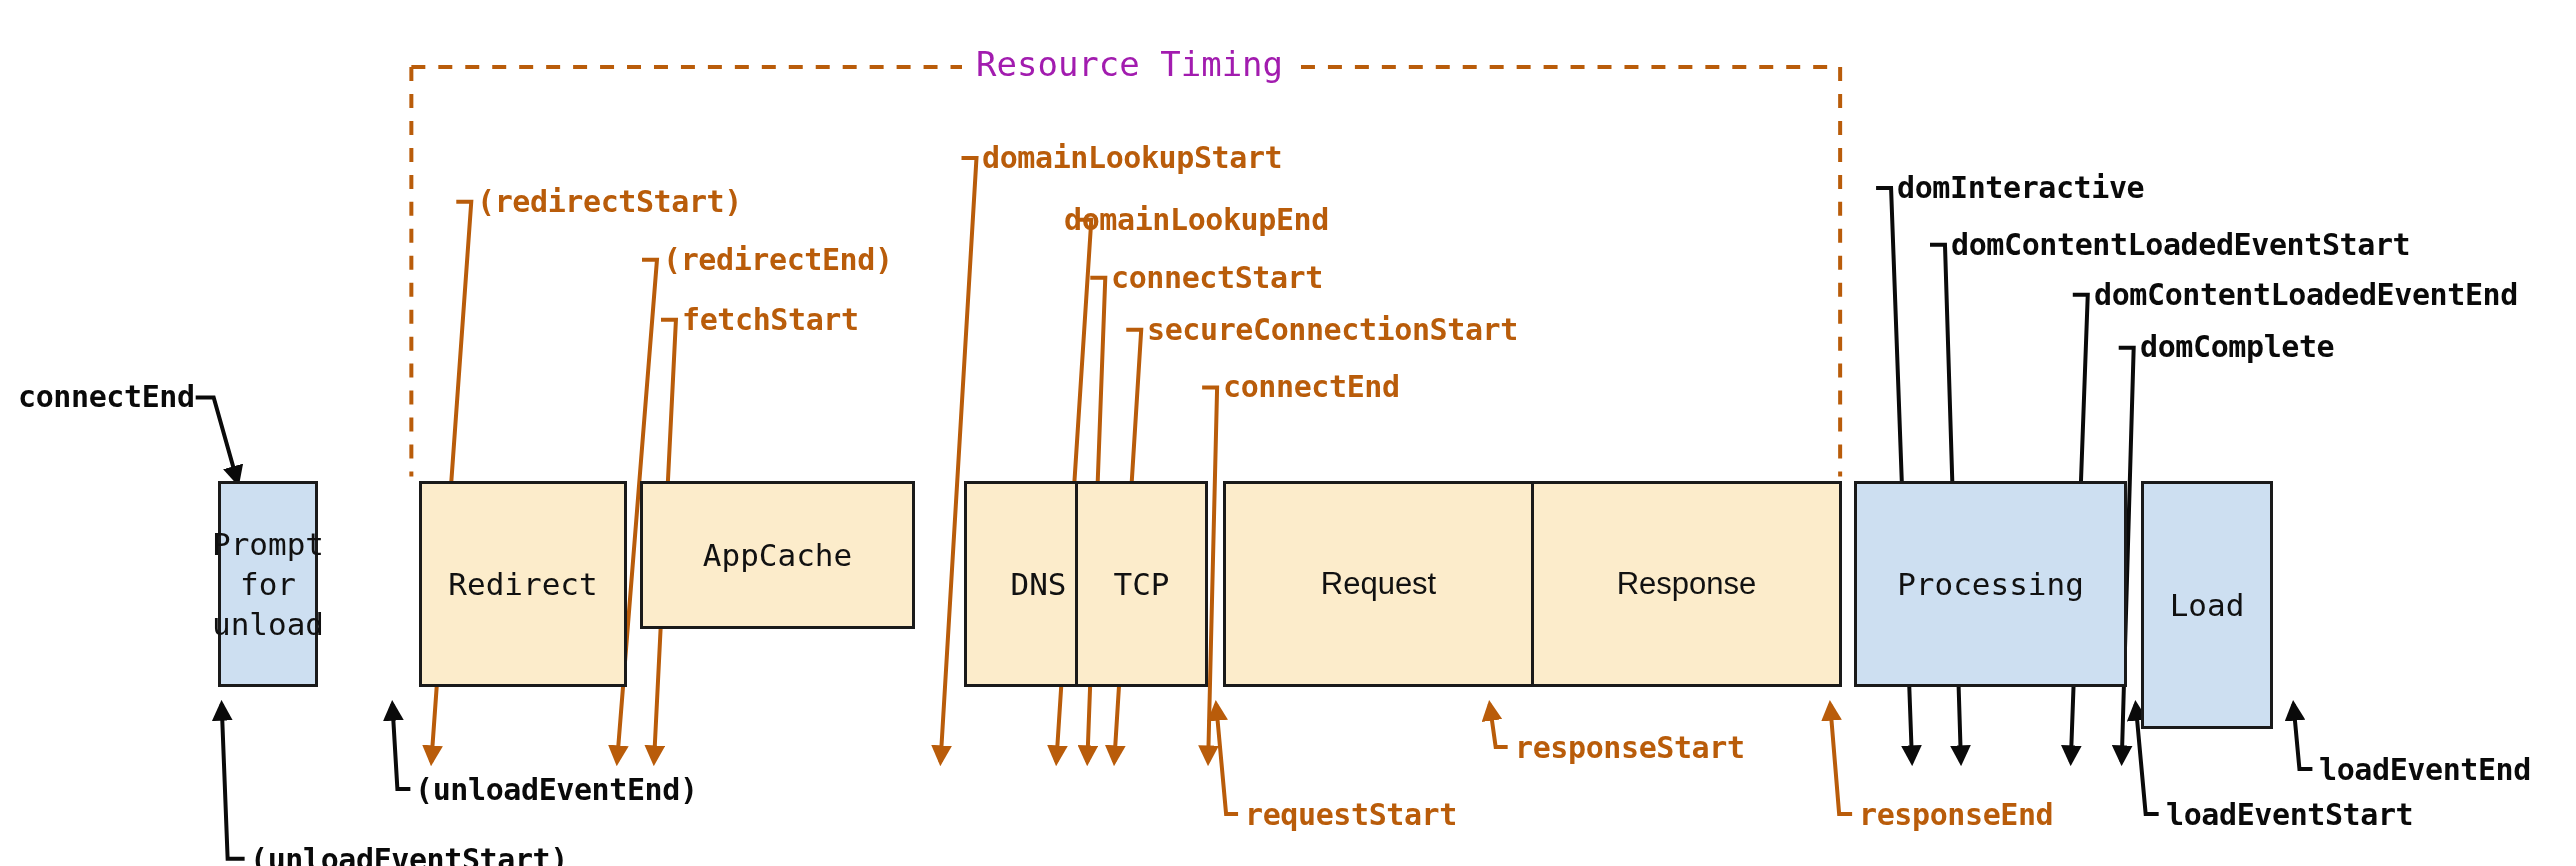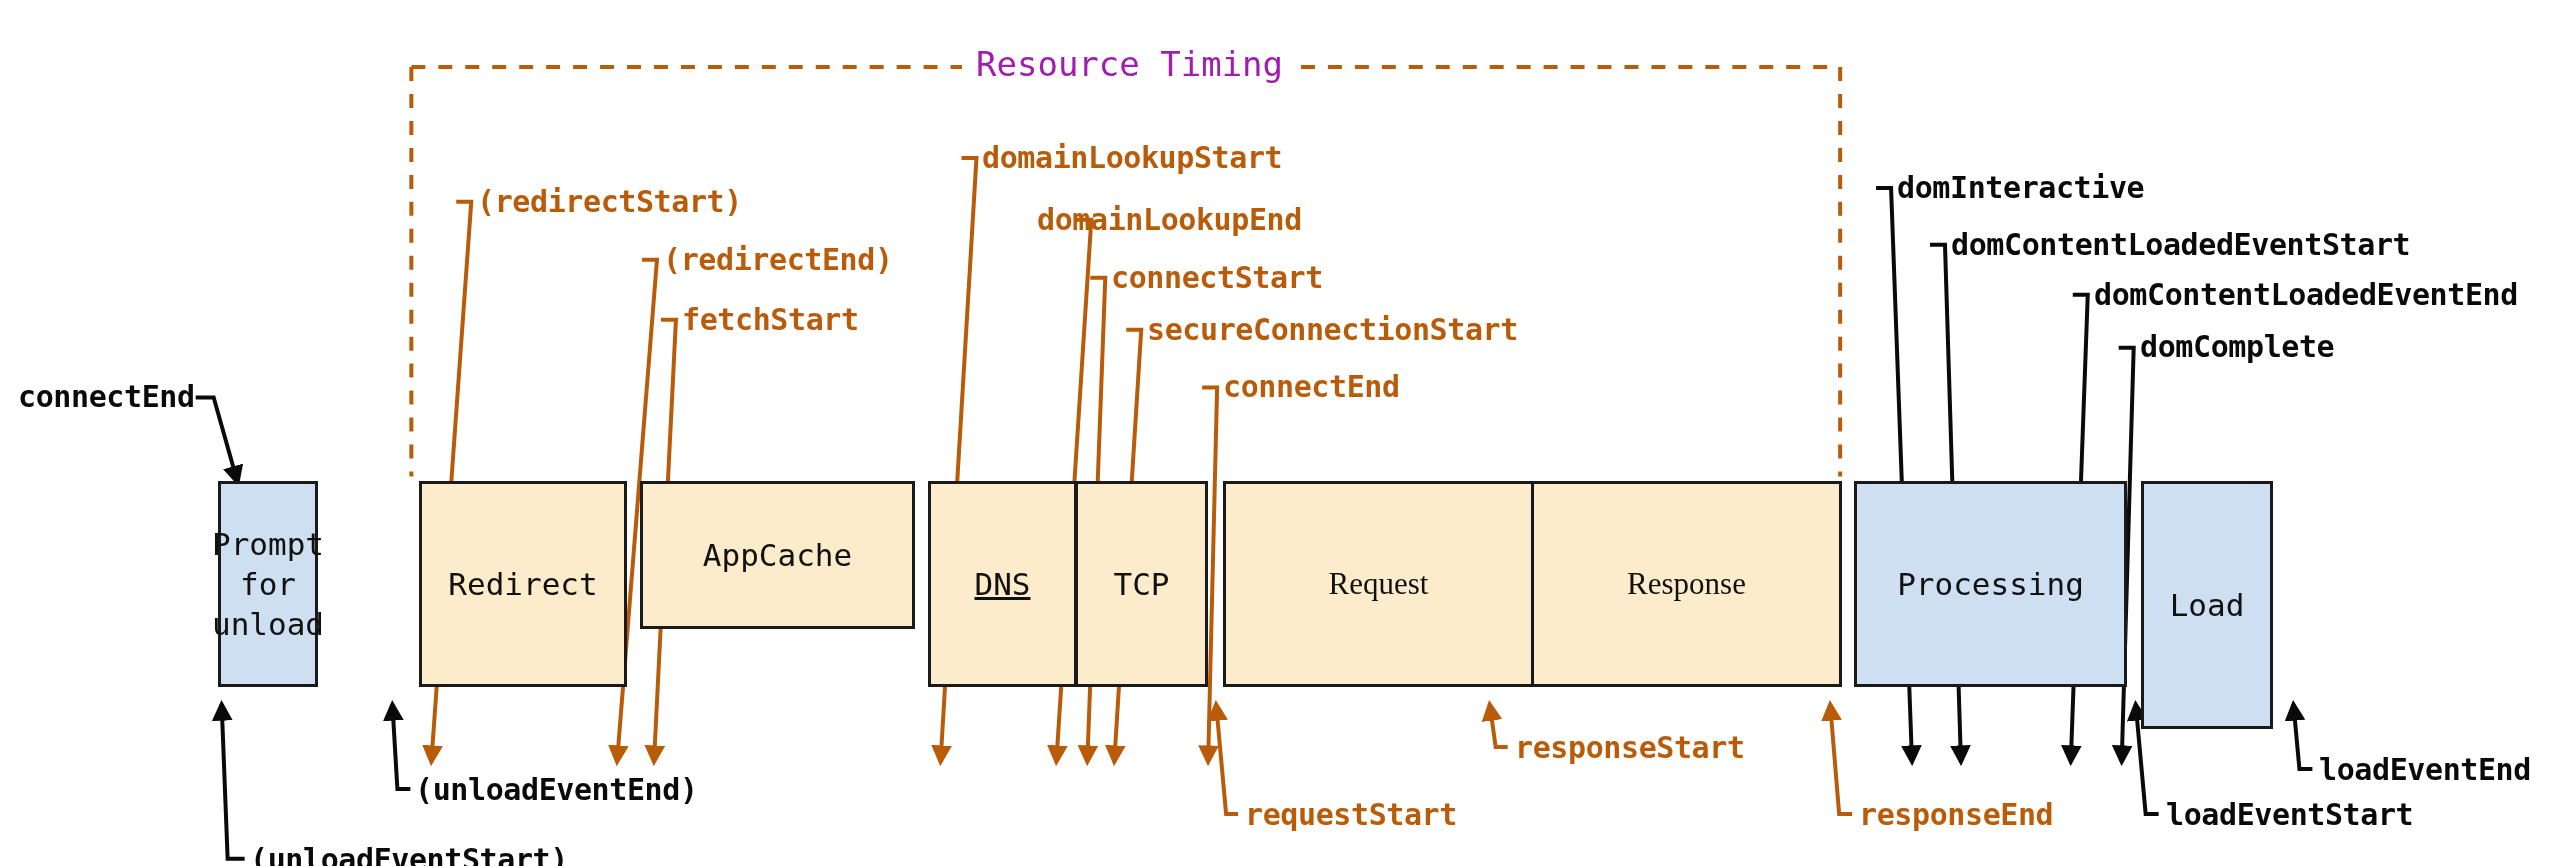--- a/index.html
+++ b/index.html
@@ -50,21 +50,21 @@
     box-sizing: border-box;
     border: 3px solid #1a1a1a;
     background: #fceccb;
     display: flex;
   }
   .reqres .half {
     flex: 1 1 0;
     display: flex;
     align-items: center;
     justify-content: center;
-    font-family: Liberation Serif, serif;
+    font-family: Liberation Sans, sans-serif;
     font-size: 31px;
     color: #111111;
   }
   .reqres .half.left { border-right: 3px solid #1a1a1a; }
 
   .anno {
     position: absolute;
     white-space: nowrap;
     font-family: "DejaVu Sans Mono", monospace;
     font-weight: bold;
@@ -161,21 +161,21 @@
   </div>
 
   <div class="phase-box cream" style="left:419px; top:481px; width:208px; height:206px;">
     <span class="inner">Redirect</span>
   </div>
 
   <div class="phase-box cream" style="left:640px; top:481px; width:275px; height:148px;">
     <span class="inner">AppCache</span>
   </div>
 
-  <div class="phase-box cream" style="left:928px; top:481px; width:149px; height:206px;text-decoration:underline;">
+  <div class="phase-box cream" style="left:964px; top:481px; width:149px; height:206px;">
     <span class="inner">DNS</span>
   </div>
 
   <div class="phase-box cream" style="left:1075px; top:481px; width:133px; height:206px;">
     <span class="inner">TCP</span>
   </div>
 
   <div class="reqres" style="left:1223px; top:481px; width:619px; height:206px;">
     <div class="half left">
       <span>Request</span>
@@ -196,21 +196,21 @@
   <div class="anno black" style="left:18px; top:379px;">connectEnd</div>
 
   <div class="anno orange" style="left:477px; top:184px;">(redirectStart)</div>
 
   <div class="anno orange" style="left:663px; top:242px;">(redirectEnd)</div>
 
   <div class="anno orange" style="left:682px; top:302px;">fetchStart</div>
 
   <div class="anno orange" style="left:982px; top:140px;">domainLookupStart</div>
 
-  <div class="anno orange" style="left:1037px; top:202px;">domainLookupEnd</div>
+  <div class="anno orange" style="left:1064px; top:202px;">domainLookupEnd</div>
 
   <div class="anno orange" style="left:1111px; top:260px;">connectStart</div>
 
   <div class="anno orange" style="left:1147px; top:312px;">secureConnectionStart</div>
 
   <div class="anno orange" style="left:1223px; top:369px;">connectEnd</div>
 
   <div class="anno black" style="left:1897px; top:170px;">domInteractive</div>
 
   <div class="anno black" style="left:1951px; top:227px;">domContentLoadedEventStart</div>

